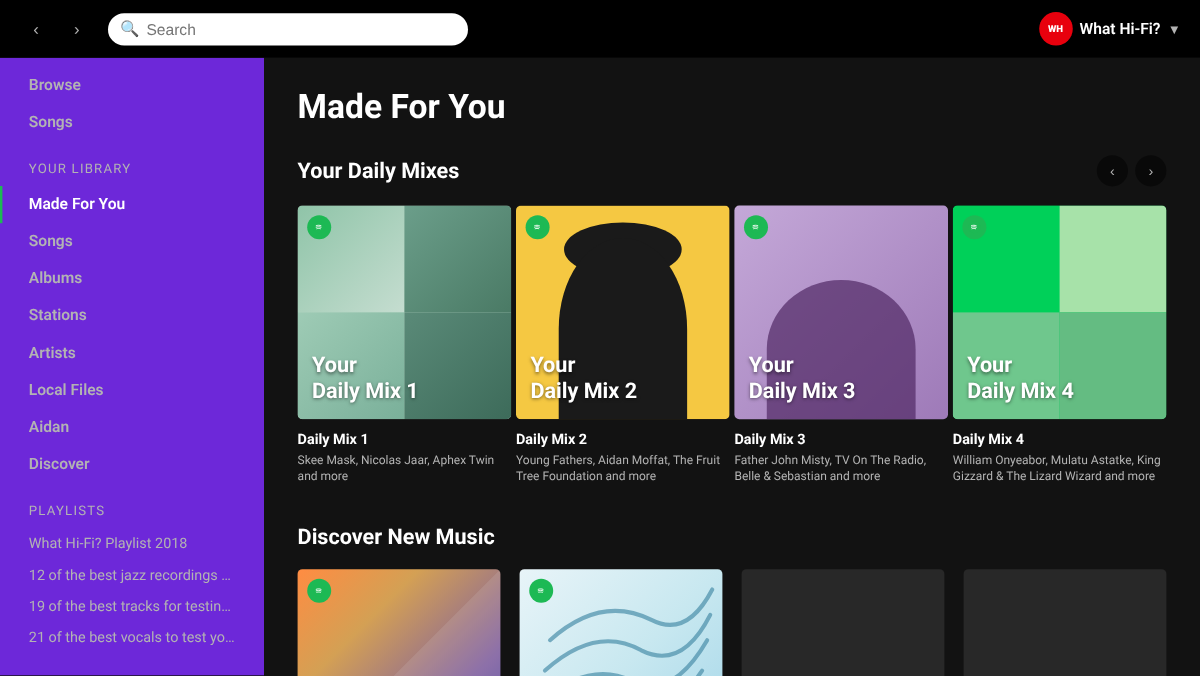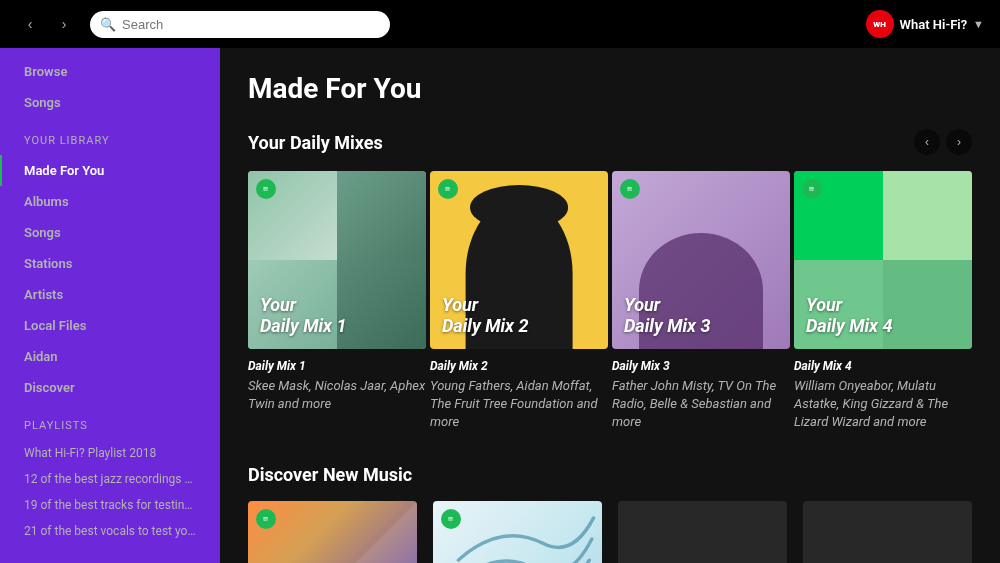--- a/index.html
+++ b/index.html
@@ -192,21 +192,20 @@
       display: flex;
       align-items: center;
       justify-content: center;
     }
 
     
     .cards-grid {
       display: flex;
       gap: 4px;
       margin-bottom: 32px;
-      font-style: italic;
     }
     .mix-card {
       flex: 1;
       cursor: pointer;
     }
 
     .mix-artwork {
       width: 100%;
       aspect-ratio: 1;
       border-radius: 4px;
@@ -293,21 +292,21 @@
       height: 12px;
     }
 
     .mix-card-title {
       font-size: 12px;
       font-weight: 700;
       color: #fff;
       margin-bottom: 4px;
     }
     .mix-card-desc {
-      font-size: 13px;
+      font-size: 10px;
       color: #b3b3b3;
       line-height: 1.4;
     }
 
     
     .discover-cards {
       display: flex;
       gap: 16px;
     }
     .discover-card {
@@ -381,24 +380,24 @@
     <div class="sidebar-nav-item">
       <span>Songs</span>
     </div>
 
     <div class="sidebar-section-label">YOUR LIBRARY</div>
 
     <div class="sidebar-nav-item active">
       <span>Made For You</span>
     </div>
     <div class="sidebar-nav-item">
+      <span>Songs</span>
+    </div>
+    <div class="sidebar-nav-item">
       <span>Albums</span>
-    </div>
-    <div class="sidebar-nav-item">
-      <span>Songs</span>
     </div>
     <div class="sidebar-nav-item">
       <span>Stations</span>
     </div>
     <div class="sidebar-nav-item">
       <span>Artists</span>
     </div>
     <div class="sidebar-nav-item">
       <span>Local Files</span>
     </div>

